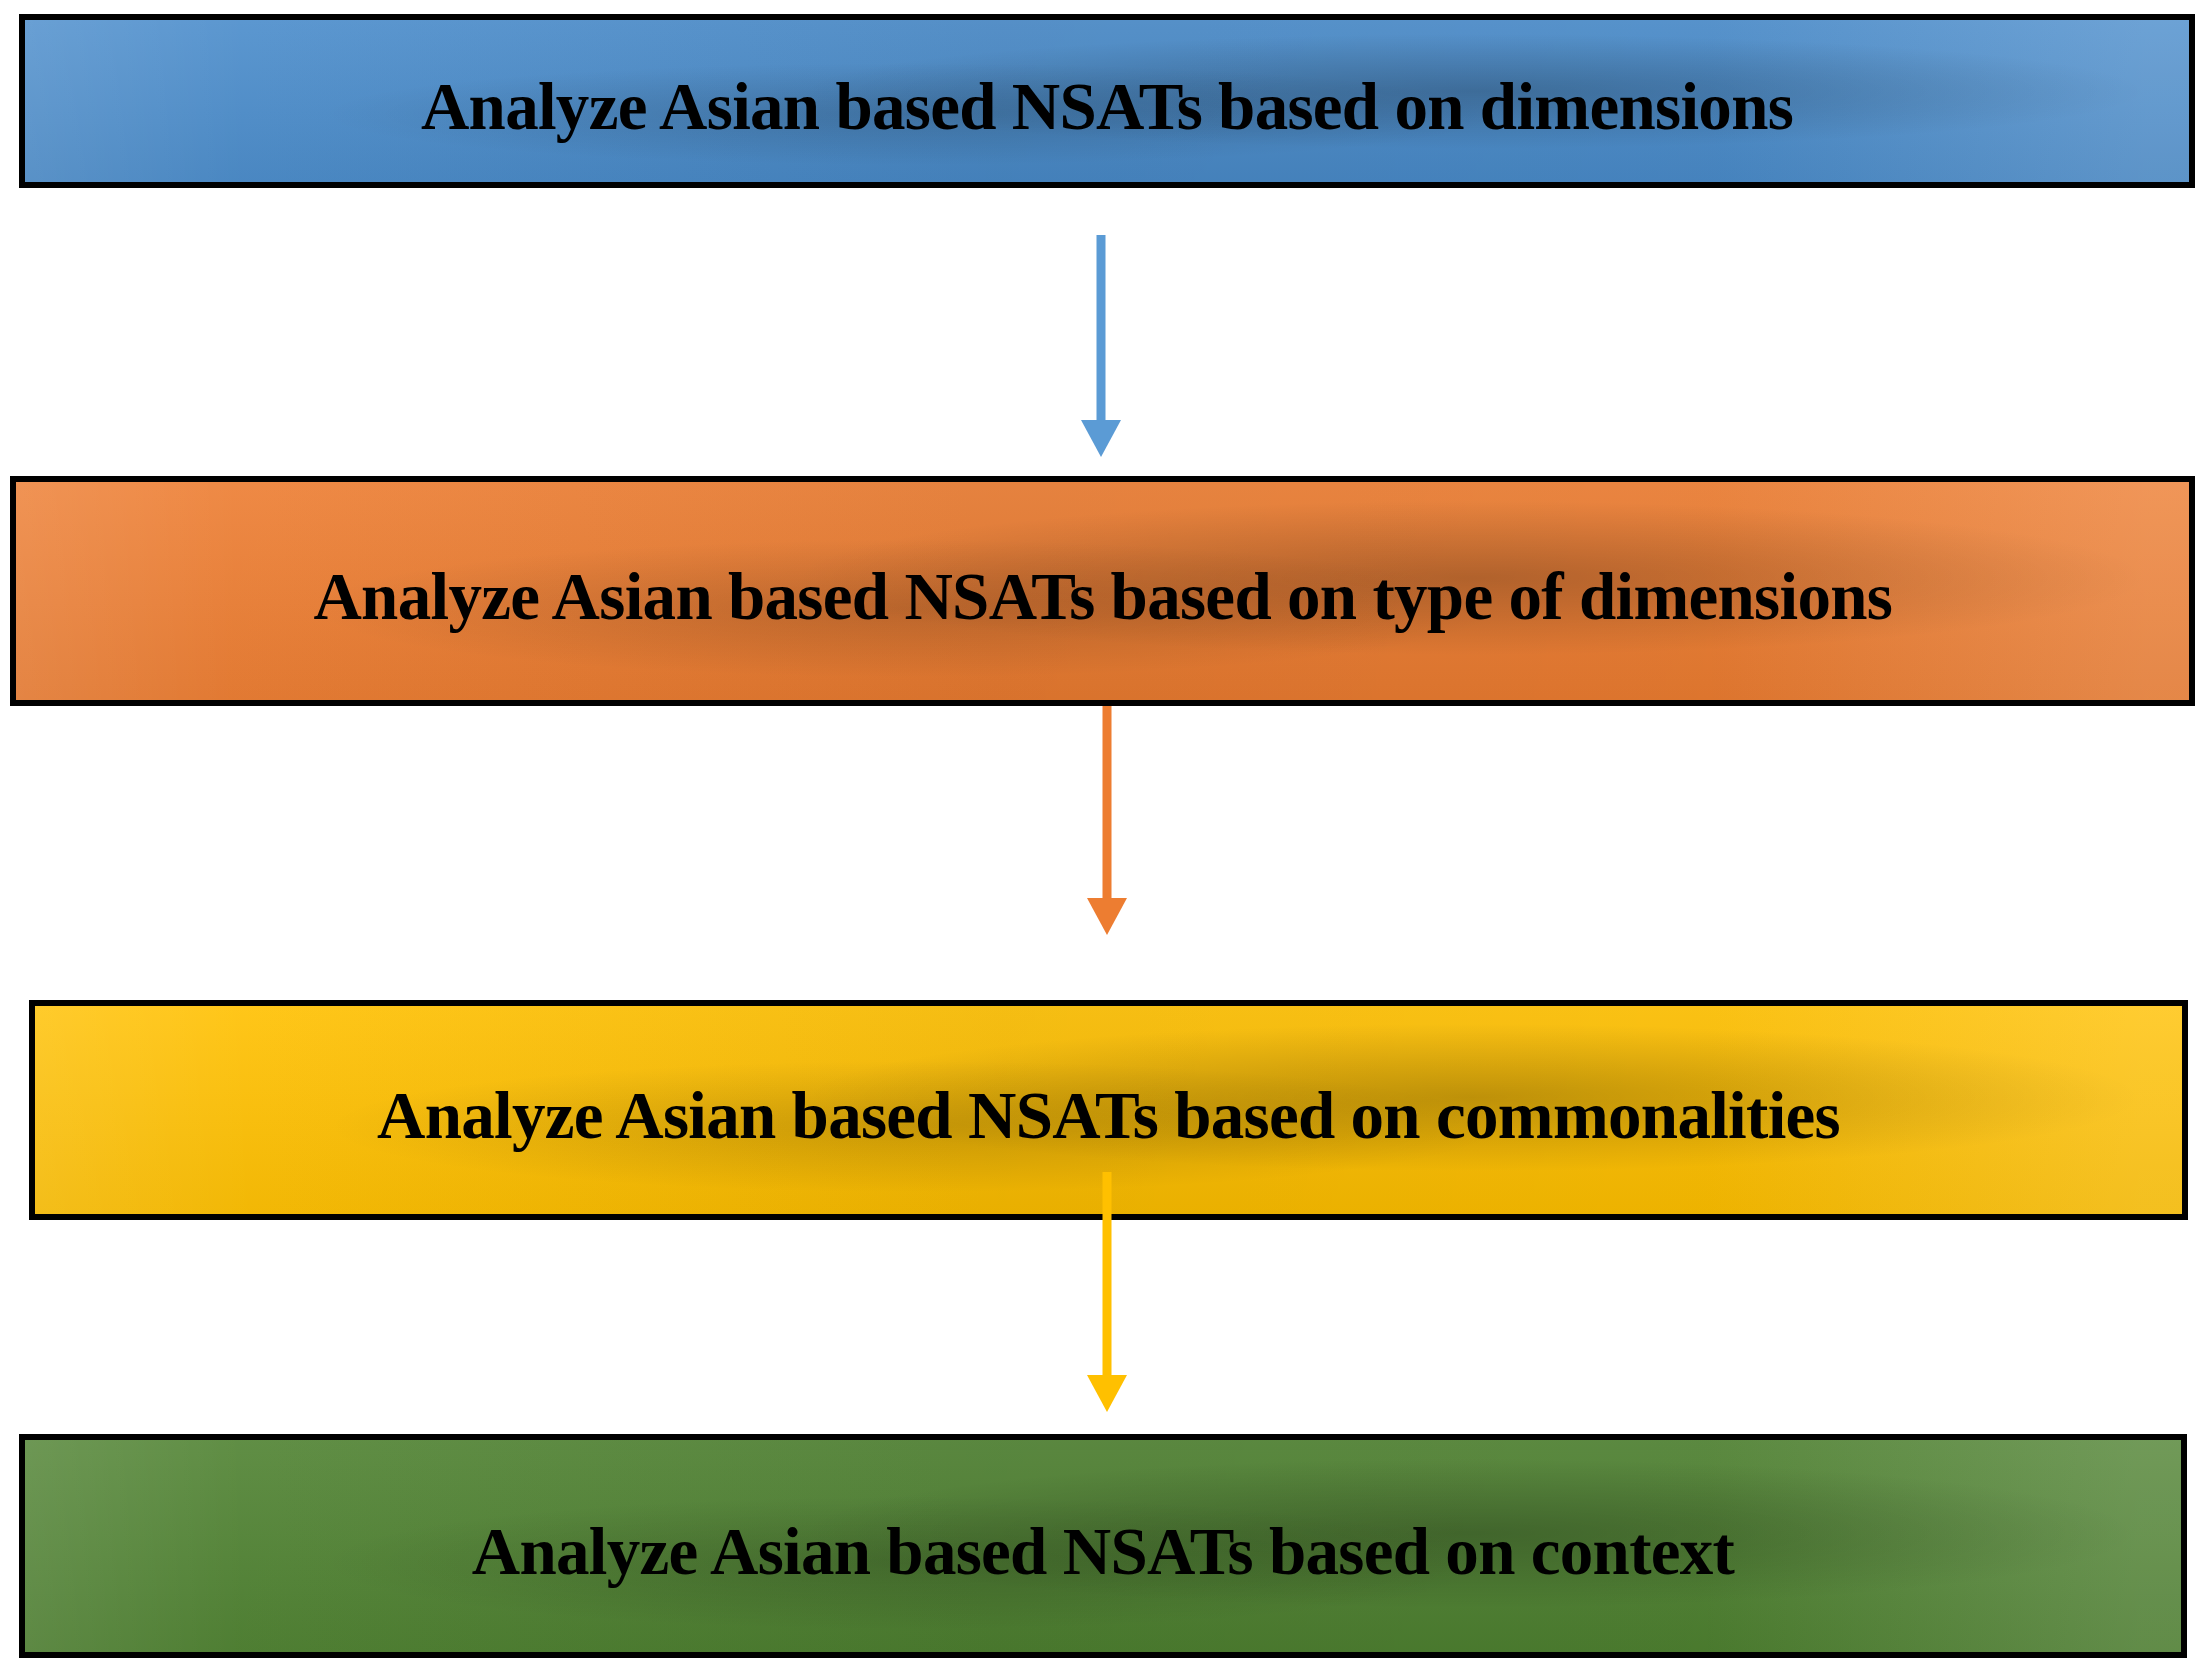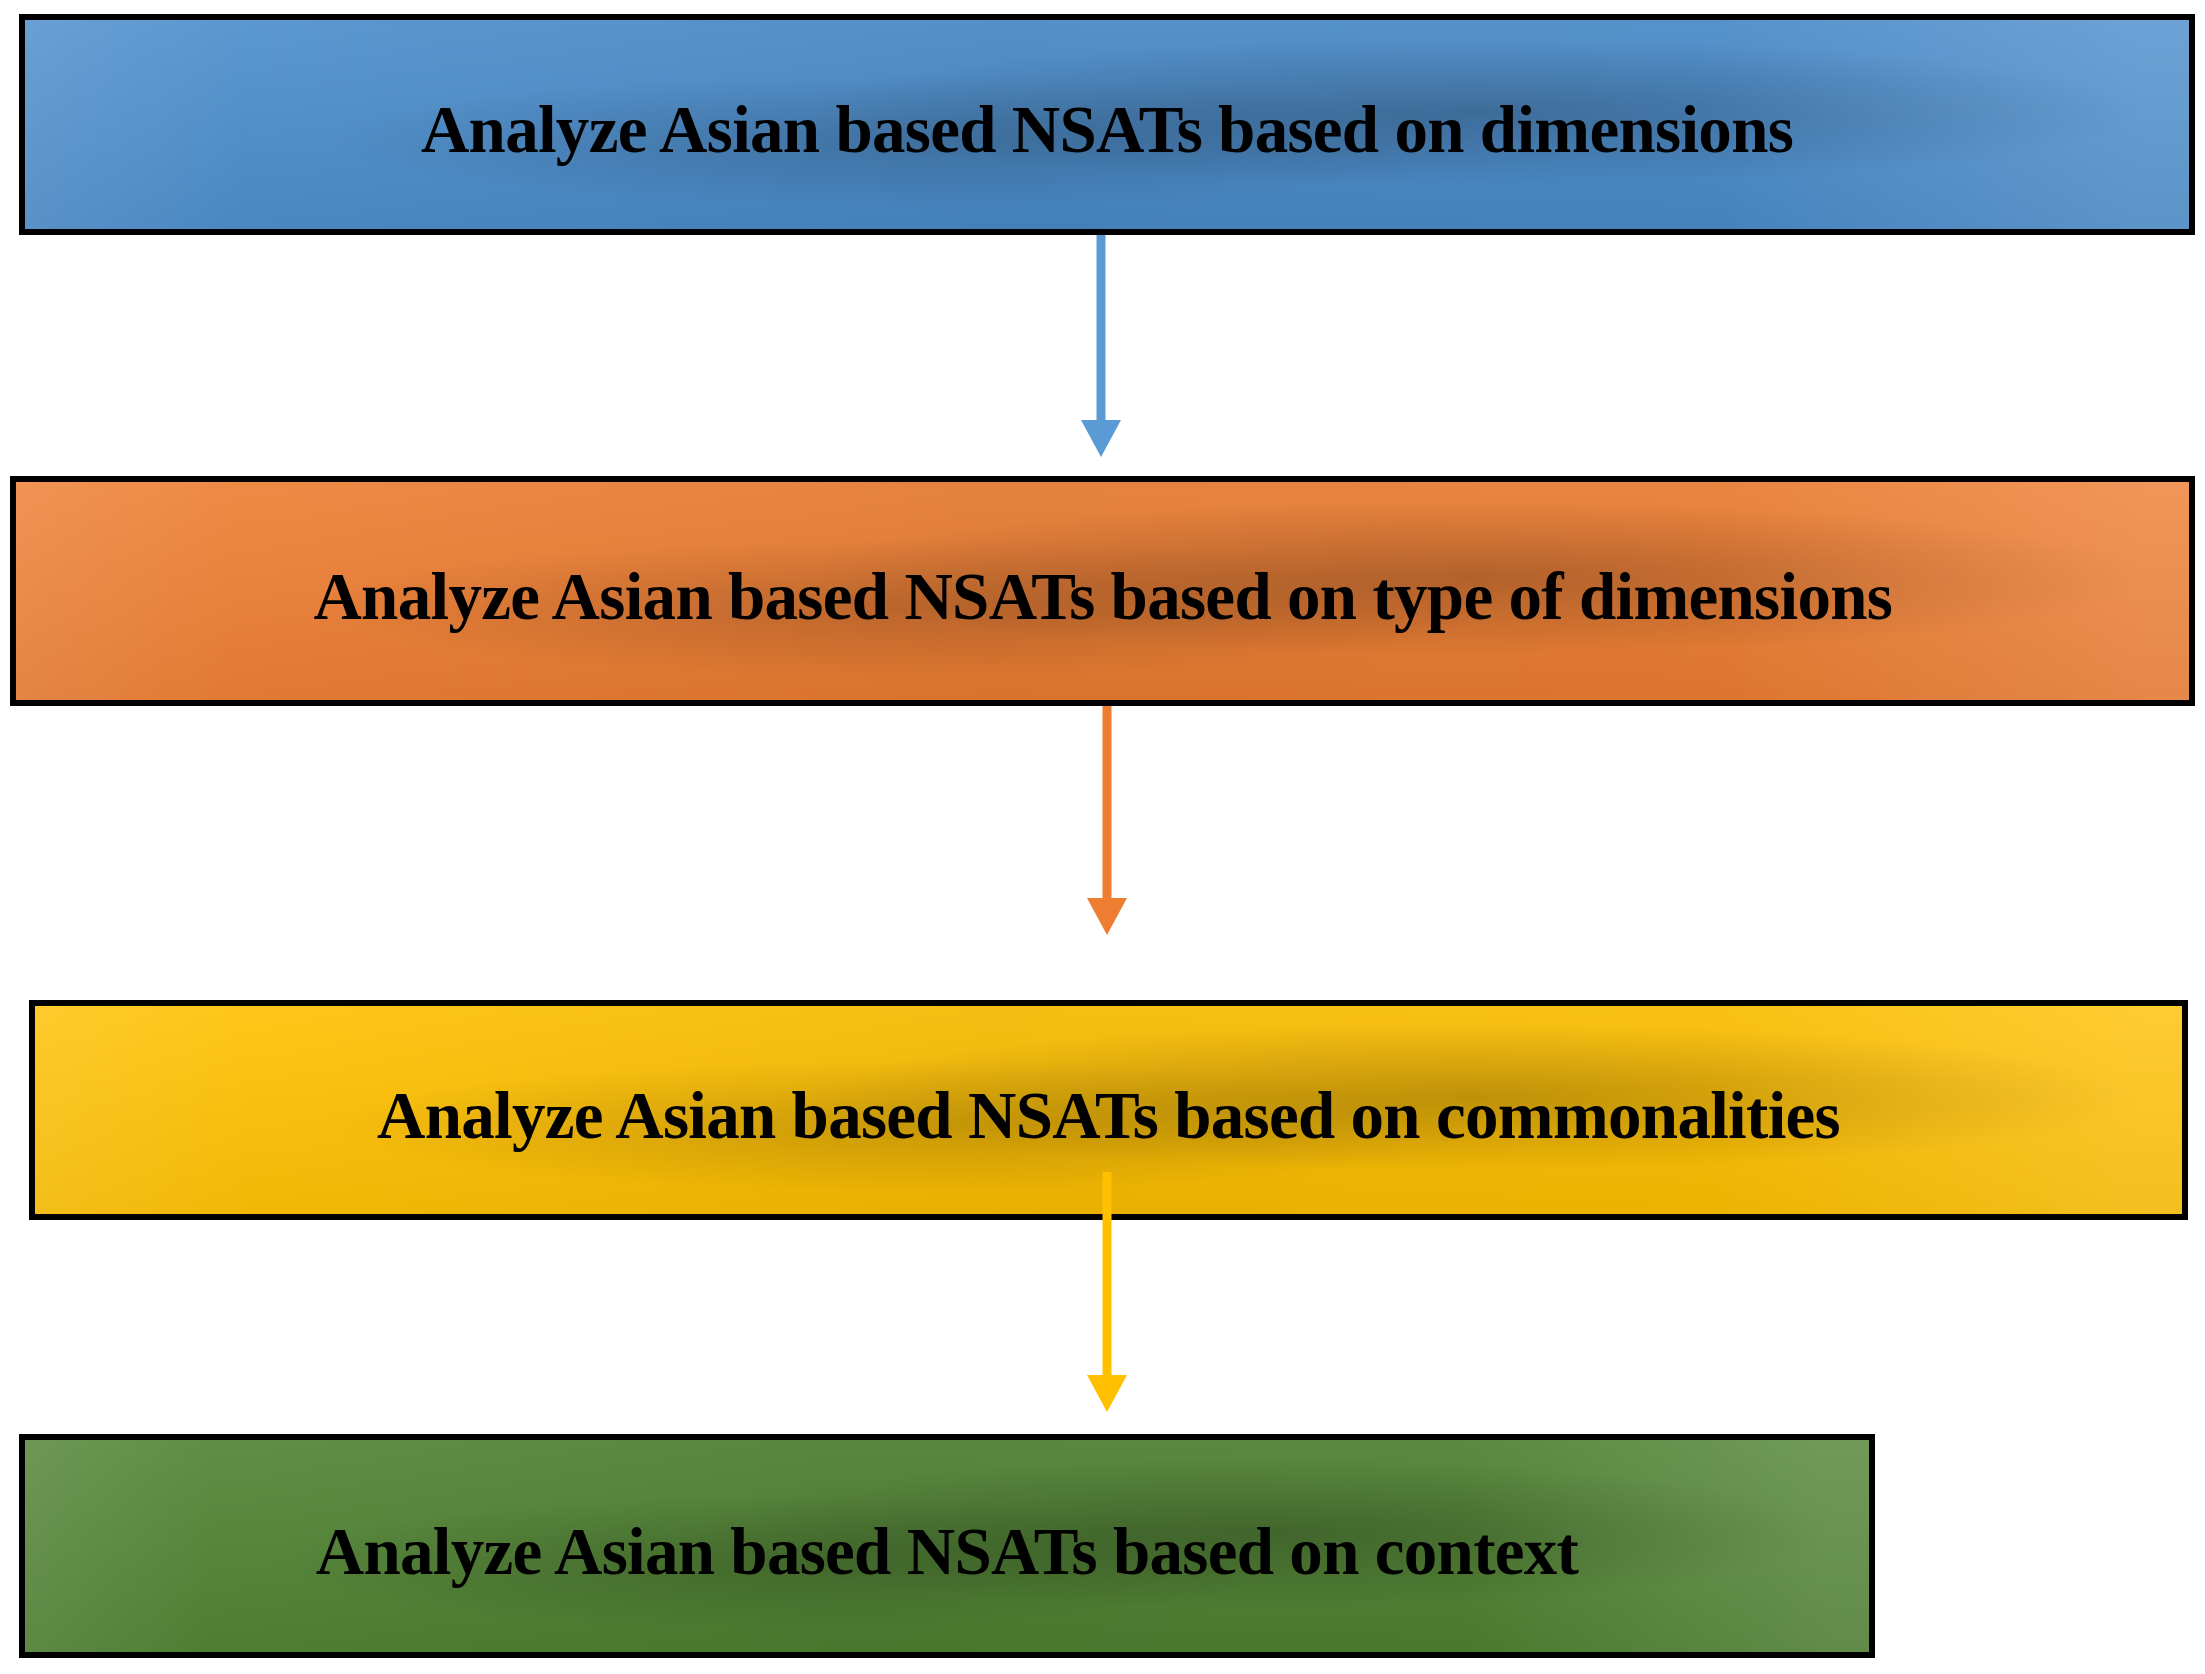--- a/index.html
+++ b/index.html
@@ -36,24 +36,24 @@
   .box-label {
     color: #000000;
     font-weight: bold;
     font-size: 67px;
     letter-spacing: -0.7px;
     line-height: 1;
     padding-top: 11px;
     white-space: nowrap;
     text-align: center;
   }
-  .box-1 { left: 19px;  top: 13.7px;   width: 2176px; height: 221px; }
+  .box-1 { left: 19px;  top: 13.7px;   width: 2176px; height: 174px; }
   .box-2 { left: 10.3px;  top: 476px;  width: 2185px; height: 230px; }
   .box-3 { left: 29px;  top: 1000px; width: 2159px; height: 220px; }
-  .box-4 { left: 19px;  top: 1434px; width: 1856px; height: 224px; justify-content: center; }
+  .box-4 { left: 19px;  top: 1434px; width: 2168px; height: 224px; justify-content: center; }
 
   
   .arrow { position: absolute; }
   .arrow .shaft {
     position: absolute;
     left: 50%;
     transform: translateX(-50%);
     top: 0;
     width: 9px;
     background: var(--arrow, #000000);

